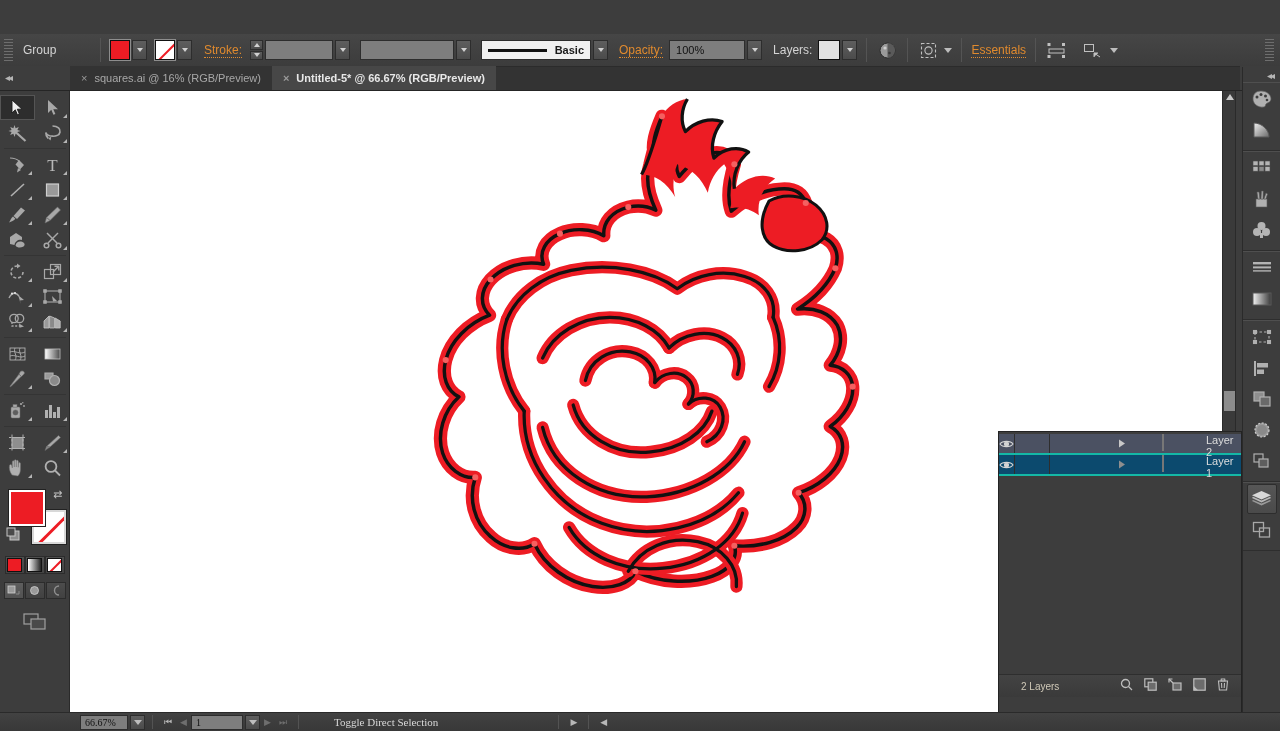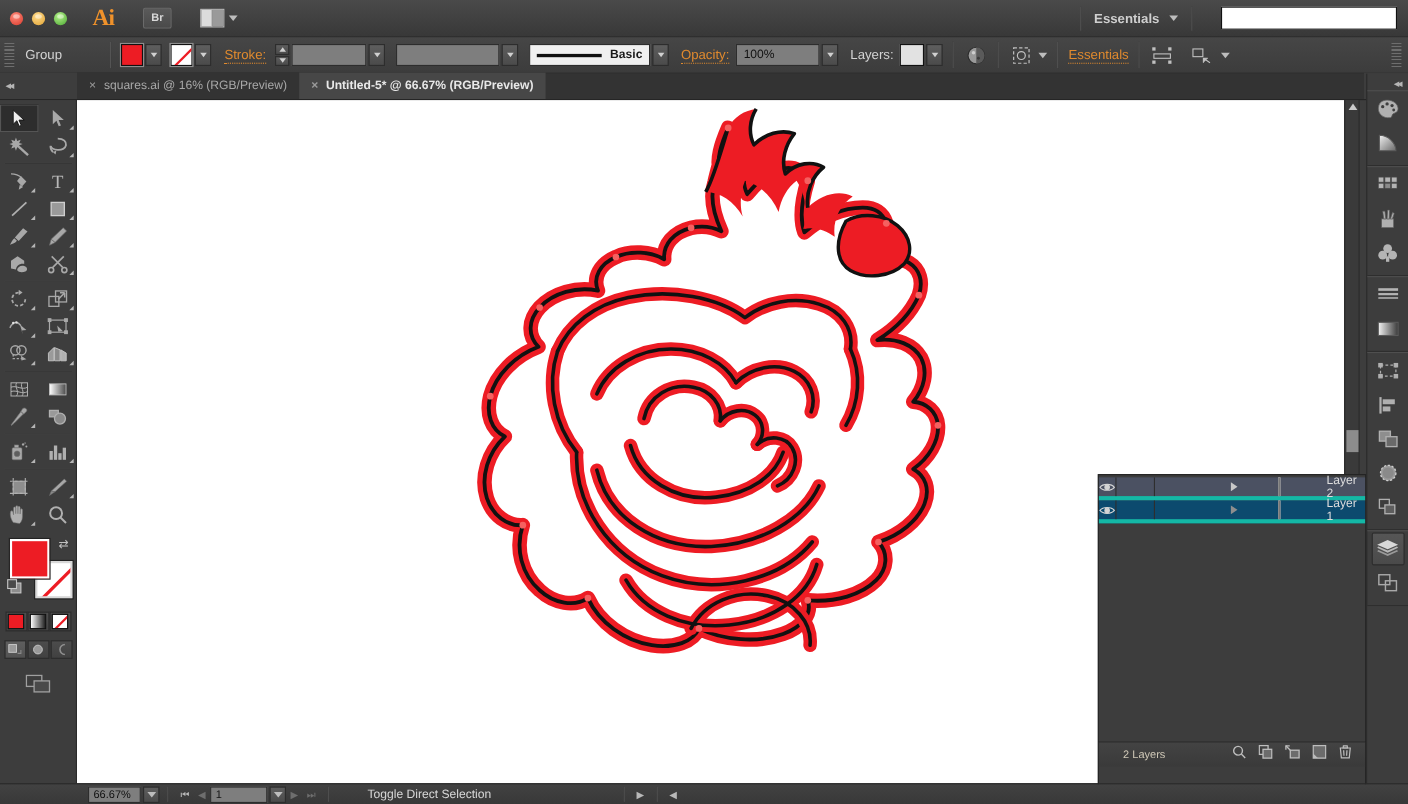--- a/index.html
+++ b/index.html
@@ -174,21 +174,21 @@
   }
   .vscroll .arrow-up { position:absolute; top:3px; left:3px; width:0;height:0;
       border-left:4px solid transparent;border-right:4px solid transparent;border-bottom:6px solid #c9c9c9;}
   .vscroll .thumb { position:absolute; top:300px; left:1px; width:11px; height:20px;
       background: #8c8c8c; }
 
   
   .statusbar {
     position: absolute; left: 0; top: 712px; width: 1280px; height: 19px;
     background: linear-gradient(to bottom,#424242,#383838); border-top: 1px solid #2a2a2a;
-    display: flex; align-items: center; font-size: 10px; color: #d0d0d0;
+    display: flex; align-items: center; font-size: 10px; color: #d0d0d0; font-family: Liberation Serif, serif;
   }
   .sb-zoom { margin-left: 80px; width: 48px; height: 15px; background: #7e7e7e; color:#111;
              border:1px solid #2d2d2d; display:flex;align-items:center;padding-left:4px; font-size:10px;}
   .sb-drop { width: 15px; height: 15px; background: linear-gradient(to bottom,#5e5e5e,#4b4b4b);
              border:1px solid #2d2d2d; display:flex;align-items:center;justify-content:center; margin-left:2px;}
   .nav-ico { color:#b8b8b8; font-size:9px; margin: 0 4px; }
   .nav-ico.dim { color: #6e6e6e; }
   .sb-page { width: 52px; height: 15px; background:#7e7e7e; border:1px solid #2d2d2d; color:#111;
              display:flex;align-items:center;padding-left:4px;}
   .sb-text { margin-left: 28px; color: #d8d8d8; font-size: 11px; }
@@ -200,21 +200,21 @@
     background: #3d3d3d; border: 1px solid #232323;
   }
   .lp-tabs { height: 22px; background: #333; display:flex; align-items:stretch; position:relative; }
   .lp-tab { padding: 0 12px; display:flex; align-items:center; font-size:11px; }
   .lp-tab.act { background:#3d3d3d; color:#e6e6e6; font-weight:bold; }
   .lp-tab.inact { color:#a0a0a0; }
   .lp-tabs-fill { flex:1; background:#333; }
   .lp-tabicons { position:absolute; right:5px; top:0; height:22px; display:flex; align-items:center; gap:7px; }
   .lp-head { height: 2px; }
   .lp-rows { }
-  .lp-row { height: 21px; display:flex; align-items:center; border-bottom: 4px solid #14b8a6;
+  .lp-row { height: 21px; display:flex; border-bottom: 2px solid #14b8a6;
             background: #4b5162; gap: 34px; }
   .lp-row.r2 { background: #0c4a6e; }
   .lp-eye { width: 28px; display:flex; align-items:center; justify-content:center; border-right:1px solid #2e2e2e; height:100%;}
   .lp-lock { width: 22px; border-right:1px solid #2e2e2e; height:100%; }
   .lp-colorbar { width: 4px; height: 100%; }
   .lp-disc { width: 18px; display:flex;align-items:center;justify-content:center; }
   .lp-thumb { width: 19px; height: 17px; background:#fff; border:1px solid #777; margin-left:2px;
               display:flex; align-items:center; justify-content:center; overflow:hidden;}
   .lp-name { flex:1; color:#dcdcdc; font-size:11px; padding-left:8px; }
   .lp-target { width: 26px; display:flex;align-items:center;justify-content:center;}
@@ -241,43 +241,20 @@
   .dock-btn.act { background: linear-gradient(to bottom,#565656,#4a4a4a); border:1px solid #2d2d2d; border-radius:2px; }
   .dock-bottom-fill { background:#3d3d3d; }
 
   .collapse-arrows { color:#b5b5b5; font-size:10px; letter-spacing:-2px; }
 </style>
 </head>
 <body>
 
 <div class="app">
 
-  <div class="titlebar">
-    <div class="traffic">
-      <span class="dot dot-red"></span>
-      <span class="dot dot-amber"></span>
-      <span class="dot dot-green"></span>
-    </div>
-    <div class="ai-logo">Ai</div>
-    <div class="br-btn">Br</div>
-    <div class="arrange-btn">
-      <span class="arrange-ico">
-          <i></i>
-          <i></i>
-        </span>
-      <span class="caret"></span>
-    </div>
-    <div class="ws-area">
-      <span class="ws-sep"></span>
-      <span class="ws-label">Essentials</span>
-      <span class="ws-caret"></span>
-      <span class="ws-sep"></span>
-      <input class="search-box" placeholder="" style="">
-    </div>
-  </div>
 
   <div class="controlbar">
     <span class="grip"></span>
     <span class="cb-label" style="margin-left:10px;width:68px;">Group</span>
     <span class="cb-sep"></span>
 
     <span class="swatch-group">
       <span class="swatch swatch-red"></span>
       <span class="mini-drop">
           <span class="caret"></span>

